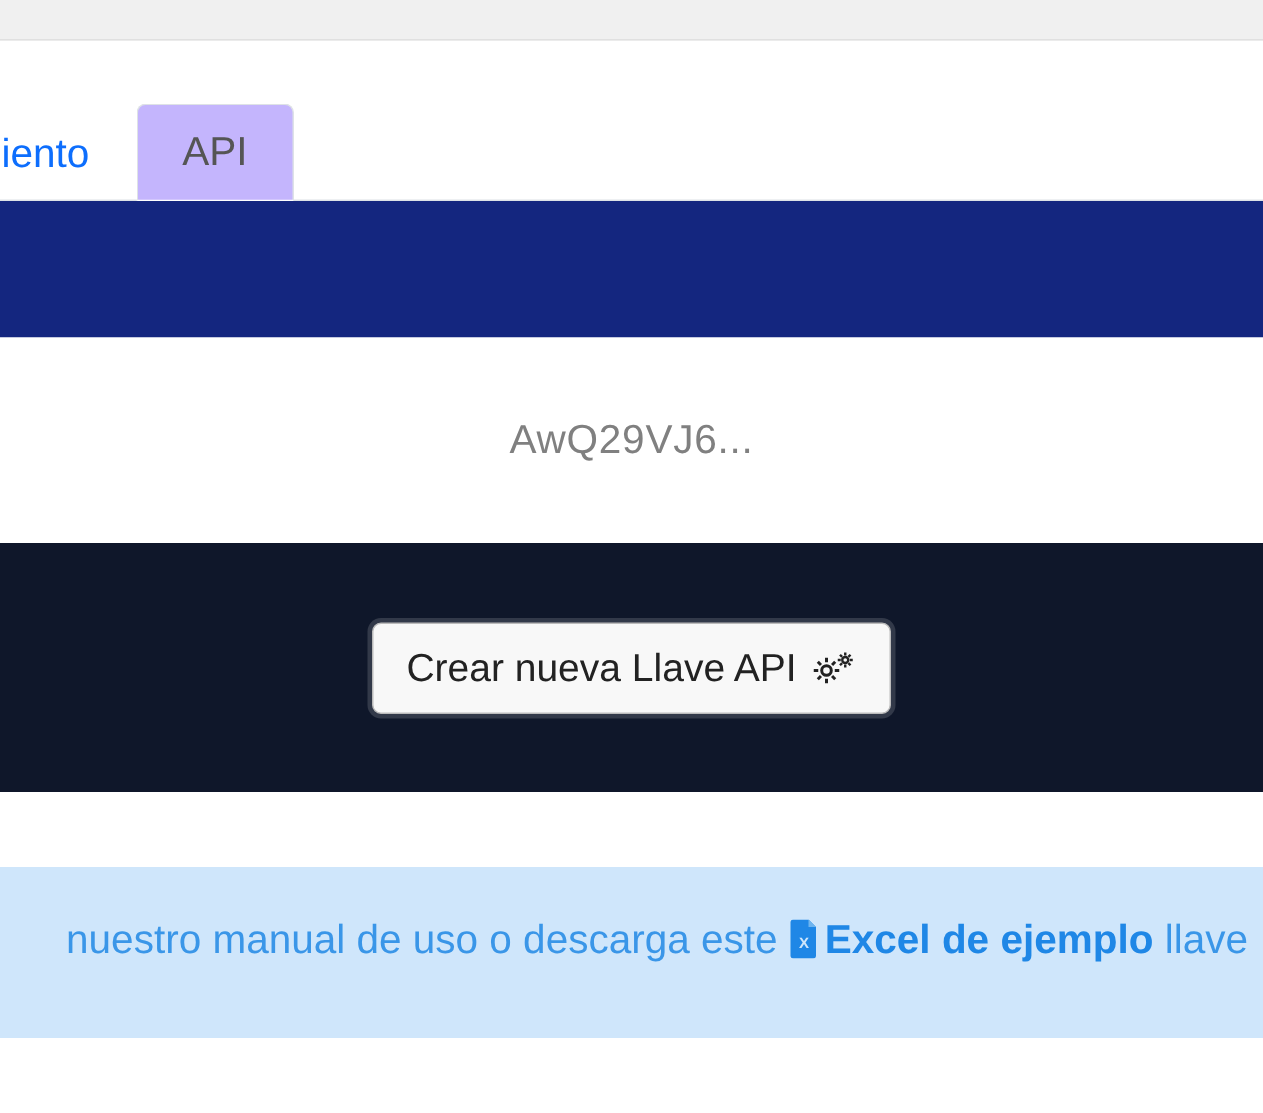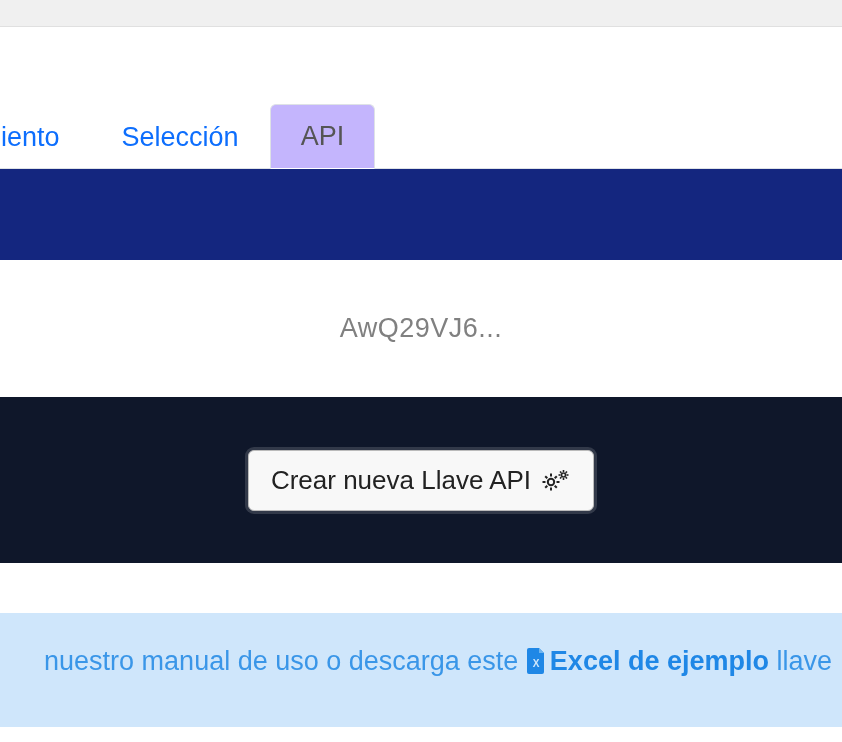--- a/index.html
+++ b/index.html
@@ -1,20 +1,20 @@
 <!DOCTYPE html>
 <html><head>
   <meta charset="utf-8">
   <style>
     * { margin: 0; padding: 0; box-sizing: border-box; }
     body { font-family: -apple-system, BlinkMacSystemFont, "Segoe UI", Helvetica, Arial, sans-serif; background: #fff; width: 842px; height: 742px; overflow: hidden; }
     
     .top-bar { height: 27px; background: #f0f0f0; border-bottom: 1px solid #e0e0e0; }
     
-    .tabs-row { display: flex; align-items: flex-end; height: 142px; border-bottom: 1px solid #dee2e6; padding-left: 0; }
+    .tabs-row { display: flex; align-items: flex-end; height: 107px; border-bottom: 1px solid #dee2e6; padding-left: 0; }
     
     .tab { padding: 16px 30px 16px 30px; font-size: 27px; color: #0d6efd; cursor: pointer; border: 1px solid transparent; border-bottom: none; margin-bottom: -1px; white-space: nowrap; }
     .tab:first-child { padding-left: 0; }
     .tab.active { color: #555; background: #c4b5fd; border: 1px solid #dee2e6; border-bottom: 1px solid #fff; border-radius: 6px 6px 0 0; }
     
     .blue-band { background: #14267f; height: 91px; width: 100%; }
     
     .api-key-row { height: 137px; display: flex; align-items: center; justify-content: center; background: #fff; }
     .api-key-text { color: #808080; font-size: 27px; letter-spacing: 0.5px; }
     
@@ -31,21 +31,20 @@
     
     .excel-file-icon { display: inline-block; vertical-align: -4px; margin-right: 4px; }
   </style>
 </head>
 <body>
 
 <div class="top-bar"></div>
 
 <div class="tabs-row">
   <div class="tab">iento</div>
-  <div class="tab">Selección</div>
   <div class="tab active">API</div>
 </div>
 
 <div class="blue-band"></div>
 
 <div class="api-key-row">
   <span class="api-key-text">AwQ29VJ6...</span>
 </div>
 
 <div class="create-band">

